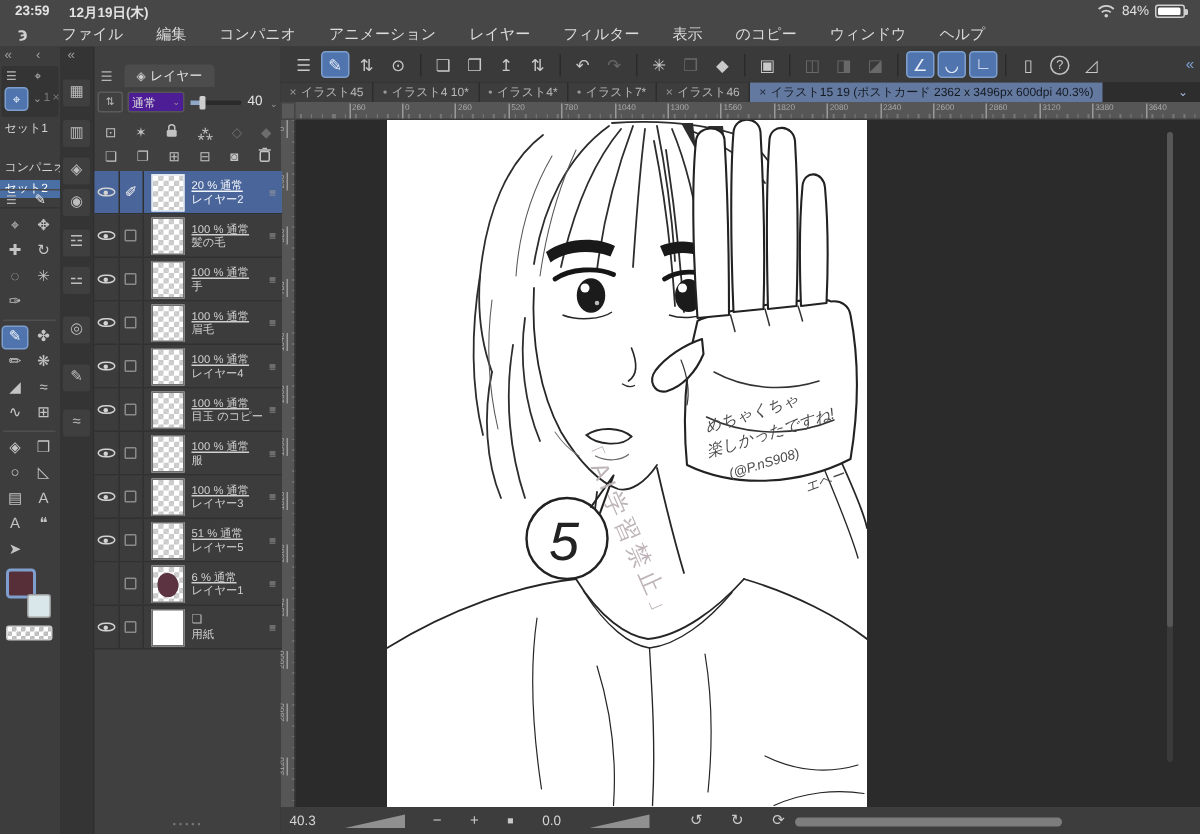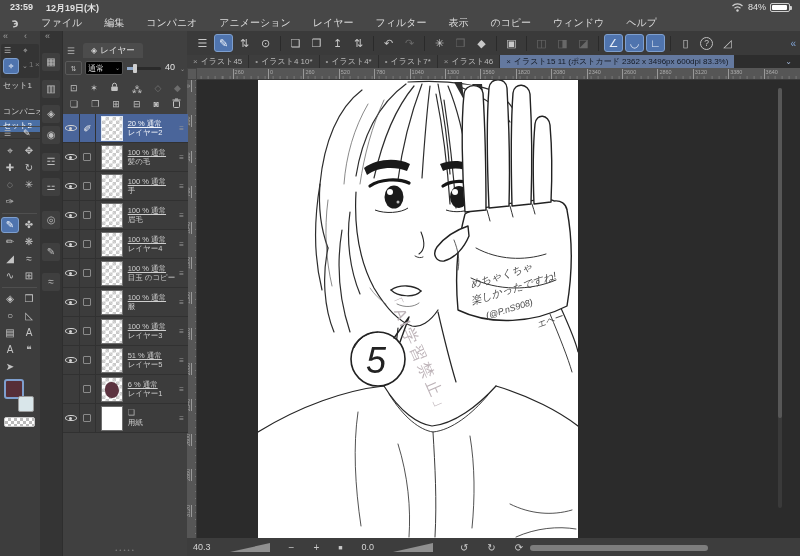--- a/index.html
+++ b/index.html
@@ -49,21 +49,21 @@
   #dock .collapse{position:absolute;left:5px;top:0;font-size:9px;color:#9f9f9f;}
   .dicon{position:absolute;left:2px;width:18px;height:18px;background:#3f3f3f;border-radius:2px;color:#bdbdbd;font-size:10px;text-align:center;line-height:18px;}
   
   #layers{position:absolute;left:62px;top:31px;width:125px;height:525px;background:#404040;border-left:1px solid #2e2e2e;color:#d8d8d8;z-index:4;}
   #lp-tabrow{position:absolute;left:0;top:12px;width:125px;height:15px;}
   #lp-menu{position:absolute;left:4px;top:3px;font-size:9px;color:#b5b5b5;}
   #lp-tab{position:absolute;left:20px;top:0px;height:15px;background:#4c4c4c;border-radius:3px 3px 0 0;padding:0 8px;font-size:8.5px;line-height:15px;color:#e2e2e2;}
   #lp-tab .tabico{margin-right:3px;font-size:8px;color:#cfcfcf;}
   #lp-controls{position:absolute;left:0;top:29px;width:125px;height:17px;}
   #blendbox{position:absolute;left:2px;top:1px;width:17px;height:14px;border:1px solid #5a5a5a;border-radius:2px;font-size:7px;color:#bbb;text-align:center;line-height:13px;}
-  #blendsel{position:absolute;left:22px;top:1px;width:38px;height:14px;background:#000000;border:1px solid #555;border-radius:2px;font-size:8px;color:#ddd;padding:1px 2px;white-space:nowrap;}
+  #blendsel{position:absolute;left:22px;top:1px;width:38px;height:14px;background:#4c1d95;border:1px solid #555;border-radius:2px;font-size:8px;color:#ddd;padding:1px 2px;white-space:nowrap;}
   #blendsel b{position:absolute;right:2px;top:2px;font-size:6px;color:#999;font-weight:normal;}
   #opslider{position:absolute;left:64px;top:7px;width:34px;height:3px;background:#2a2a2a;border-radius:2px;}
   #opslider i{position:absolute;left:0;top:0;height:3px;width:20%;background:#8fa8c8;}
   #opslider b{position:absolute;left:18%;top:-3px;width:4px;height:9px;background:#cfcfcf;border-radius:1px;}
   #opval{position:absolute;left:102px;top:2px;font-size:9px;color:#e5e5e5;}
   #opchev{position:absolute;left:117px;top:5px;font-size:6px;color:#999;}
   .lp-icons{position:absolute;left:0;width:125px;height:16px;display:flex;align-items:center;justify-content:space-between;padding:0 7px;}
   .lp-icons span{font-size:9px;color:#c2c2c2;}
   .lp-icons .dim{opacity:.35;}
   
@@ -544,21 +544,21 @@
       <span class="tab">
         <i>•</i>
         <b>イラスト7*</b>
       </span>
       <span class="tab">
         <i>×</i>
         <b>イラスト46</b>
       </span>
       <span class="tab active">
         <i>×</i>
-        <b>イラスト15 11 (ポストカード 2362 x 3496px 600dpi 83.3%)</b>
+        <b>イラスト15 19 (ポストカード 2362 x 3496px 600dpi 40.3%)</b>
       </span>
     <span id="tab-chevron">⌄</span>
   </div>
 
   <div id="rcorner"></div>
   <div id="hruler">
       <span class="hlab" style="left: 35.6px;">260</span>
       <span class="hlab" style="left: 71px;">0</span>
       <span class="hlab" style="left: 106.4px;">260</span>
       <span class="hlab" style="left: 141.8px;">520</span>

